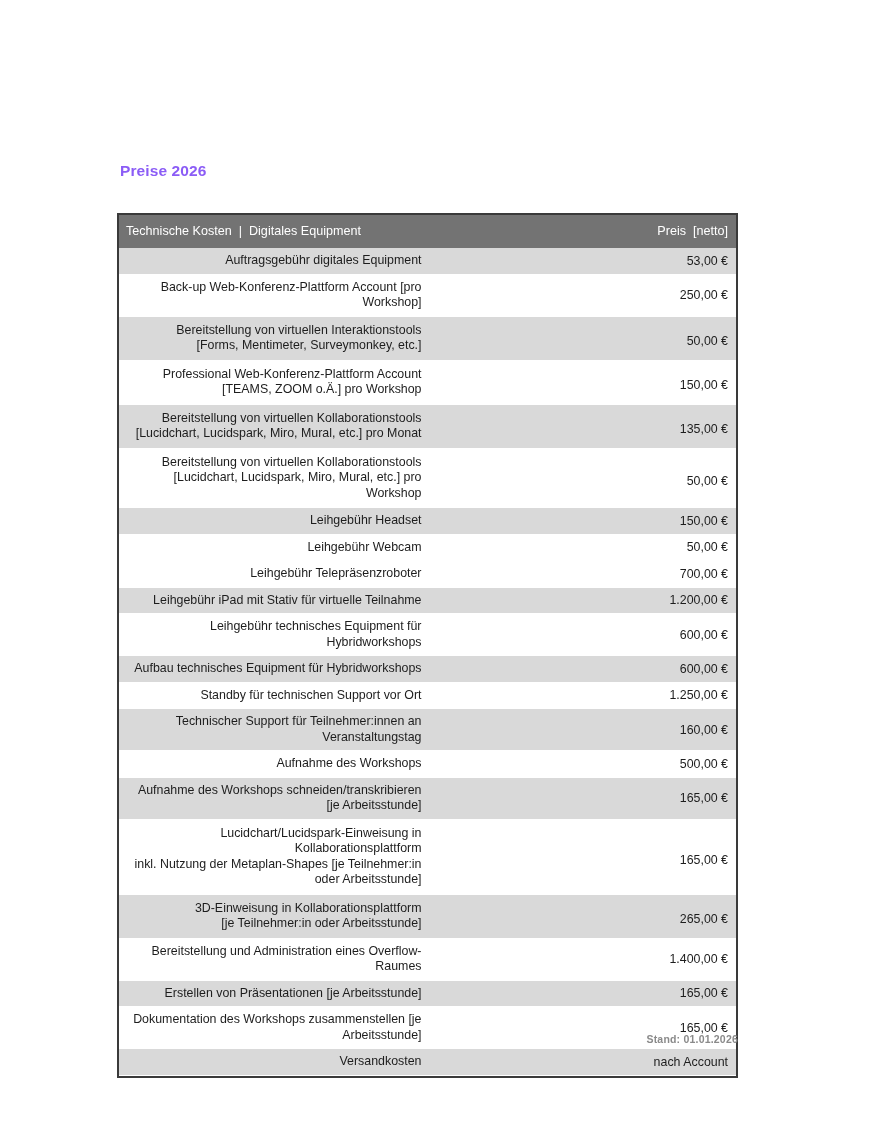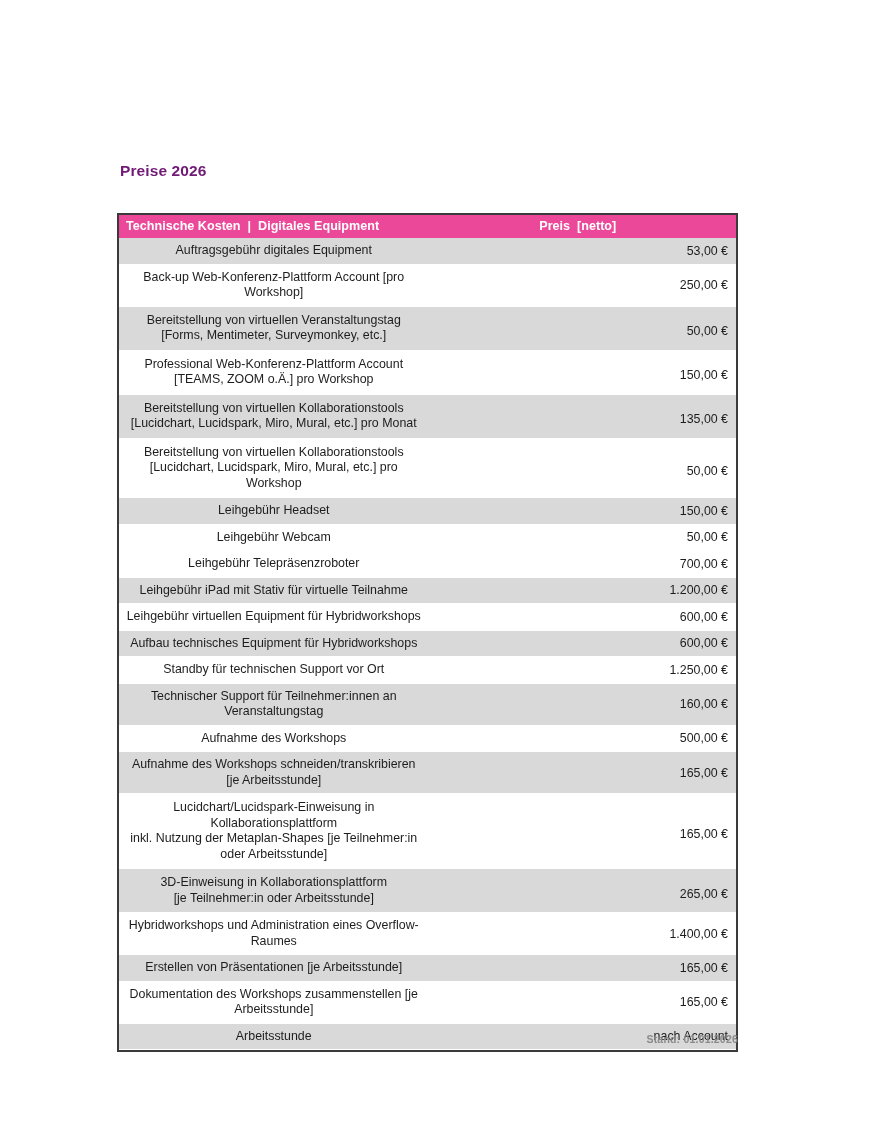--- a/index.html
+++ b/index.html
@@ -18,21 +18,21 @@
     position: absolute;
     inset: 0;
     background: #ffffff;
   }
   .doc-title {
     position: absolute;
     left: 120px;
     top: 162px;
     font-size: 15.5px;
     font-weight: bold;
-    color: #701a75;
+    color: #8b5cf6;
     letter-spacing: 0.1px;
   }
   .price-table {
     position: absolute;
     left: 117px;
     top: 213px;
     width: 621px;
     border: 2px solid #3a3a3a;
     box-sizing: border-box;
     background: #ffffff;
@@ -41,48 +41,49 @@
     width: 100%;
     border-collapse: collapse;
     table-layout: fixed;
   }
   .tbl th, .tbl td {
     padding: 0;
     margin: 0;
     vertical-align: middle;
   }
   .thead-row th {
-    background: #ec4899;
+    background: #737373;
     color: #ffffff;
     font-size: 12.6px;
-    font-weight: bold;
-    height: 23px;
+    font-weight: normal;
+    height: 33px;
     line-height: 23px;
     white-space: pre;
   }
   .th-left {
     text-align: left;
     padding-left: 7px !important;
   }
   .th-right {
+    text-align: right;
     padding-right: 8px !important;
   }
   .tbl tbody tr td {
     font-size: 12.4px;
     color: #1d1d1d;
     border-bottom: 1px solid #ffffff;
   }
   tr.shade td {
     background: #d9d9d9;
   }
   tr.plain td {
     background: #ffffff;
   }
   td.label-cell {
-    text-align: center;
+    text-align: right;
     padding: 6px 6px 6px 7px;
     line-height: 15.5px;
     white-space: pre-line;
     margin-left: 36px;
   }
   td.price-cell {
     text-align: right;
     padding: 6px 8px 0 4px;
     width: 128px;
     white-space: nowrap;
@@ -124,21 +125,21 @@
       <tbody id="table-body">
           <tr class="shade single">
             <td class="label-cell">Auftragsgebühr digitales Equipment</td>
             <td class="price-cell">53,00 €</td>
           </tr>
           <tr class="plain single">
             <td class="label-cell">Back-up Web-Konferenz-Plattform Account  [pro Workshop]</td>
             <td class="price-cell">250,00 €</td>
           </tr>
           <tr class="shade">
-            <td class="label-cell">Bereitstellung von virtuellen Veranstaltungstag
+            <td class="label-cell">Bereitstellung von virtuellen Interaktionstools
 [Forms, Mentimeter, Surveymonkey, etc.]</td>
             <td class="price-cell">50,00 €</td>
           </tr>
           <tr class="plain">
             <td class="label-cell">Professional Web-Konferenz-Plattform Account
 [TEAMS, ZOOM o.Ä.]  pro Workshop</td>
             <td class="price-cell">150,00 €</td>
           </tr>
           <tr class="shade">
             <td class="label-cell">Bereitstellung von virtuellen Kollaborationstools
@@ -160,21 +161,21 @@
           </tr>
           <tr class="plain single">
             <td class="label-cell">Leihgebühr Telepräsenzroboter</td>
             <td class="price-cell">700,00 €</td>
           </tr>
           <tr class="shade single">
             <td class="label-cell">Leihgebühr iPad mit Stativ für virtuelle Teilnahme</td>
             <td class="price-cell">1.200,00 €</td>
           </tr>
           <tr class="plain single">
-            <td class="label-cell">Leihgebühr virtuellen Equipment für Hybridworkshops</td>
+            <td class="label-cell">Leihgebühr technisches Equipment für Hybridworkshops</td>
             <td class="price-cell">600,00 €</td>
           </tr>
           <tr class="shade single">
             <td class="label-cell">Aufbau technisches Equipment für Hybridworkshops</td>
             <td class="price-cell">600,00 €</td>
           </tr>
           <tr class="plain single">
             <td class="label-cell">Standby für technischen Support vor Ort</td>
             <td class="price-cell">1.250,00 €</td>
           </tr>
@@ -194,33 +195,33 @@
             <td class="label-cell">Lucidchart/Lucidspark-Einweisung in Kollaborationsplattform
 inkl. Nutzung der Metaplan-Shapes  [je Teilnehmer:in oder Arbeitsstunde]</td>
             <td class="price-cell">165,00 €</td>
           </tr>
           <tr class="shade">
             <td class="label-cell">3D-Einweisung in Kollaborationsplattform
 [je Teilnehmer:in oder Arbeitsstunde]</td>
             <td class="price-cell">265,00 €</td>
           </tr>
           <tr class="plain single">
-            <td class="label-cell">Hybridworkshops und Administration eines Overflow-Raumes</td>
+            <td class="label-cell">Bereitstellung und Administration eines Overflow-Raumes</td>
             <td class="price-cell">1.400,00 €</td>
           </tr>
           <tr class="shade single">
             <td class="label-cell">Erstellen von Präsentationen  [je Arbeitsstunde]</td>
             <td class="price-cell">165,00 €</td>
           </tr>
           <tr class="plain single">
             <td class="label-cell">Dokumentation des Workshops zusammenstellen  [je Arbeitsstunde]</td>
             <td class="price-cell">165,00 €</td>
           </tr>
           <tr class="shade single last">
-            <td class="label-cell">Arbeitsstunde</td>
+            <td class="label-cell">Versandkosten</td>
             <td class="price-cell">nach Account</td>
           </tr>
         </tbody>
     </table>
   </div>
 
   <div class="footer-stand">Stand: 01.01.2026</div>
 
 </div>
 

